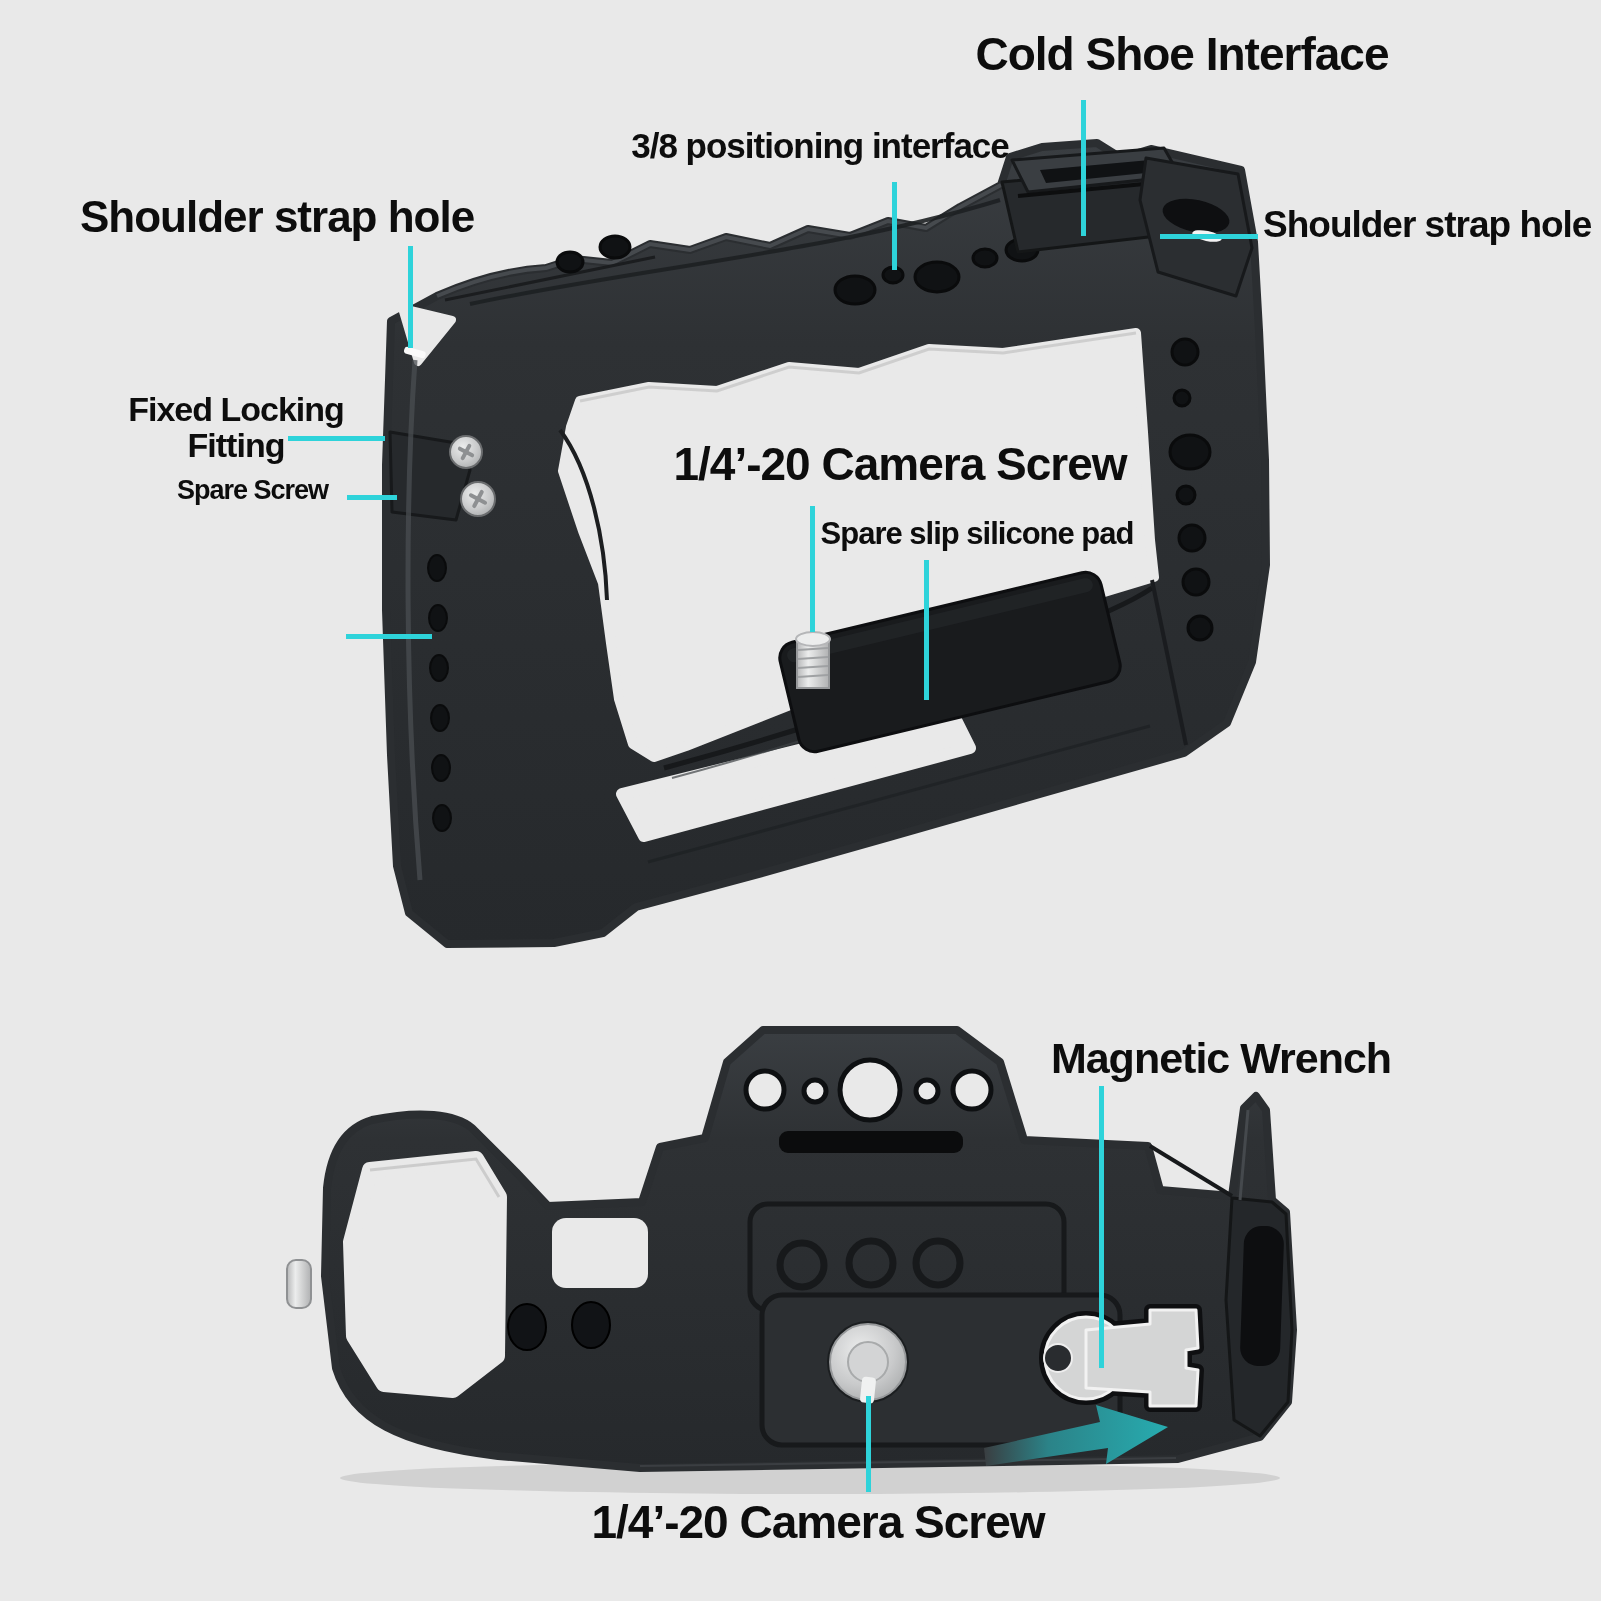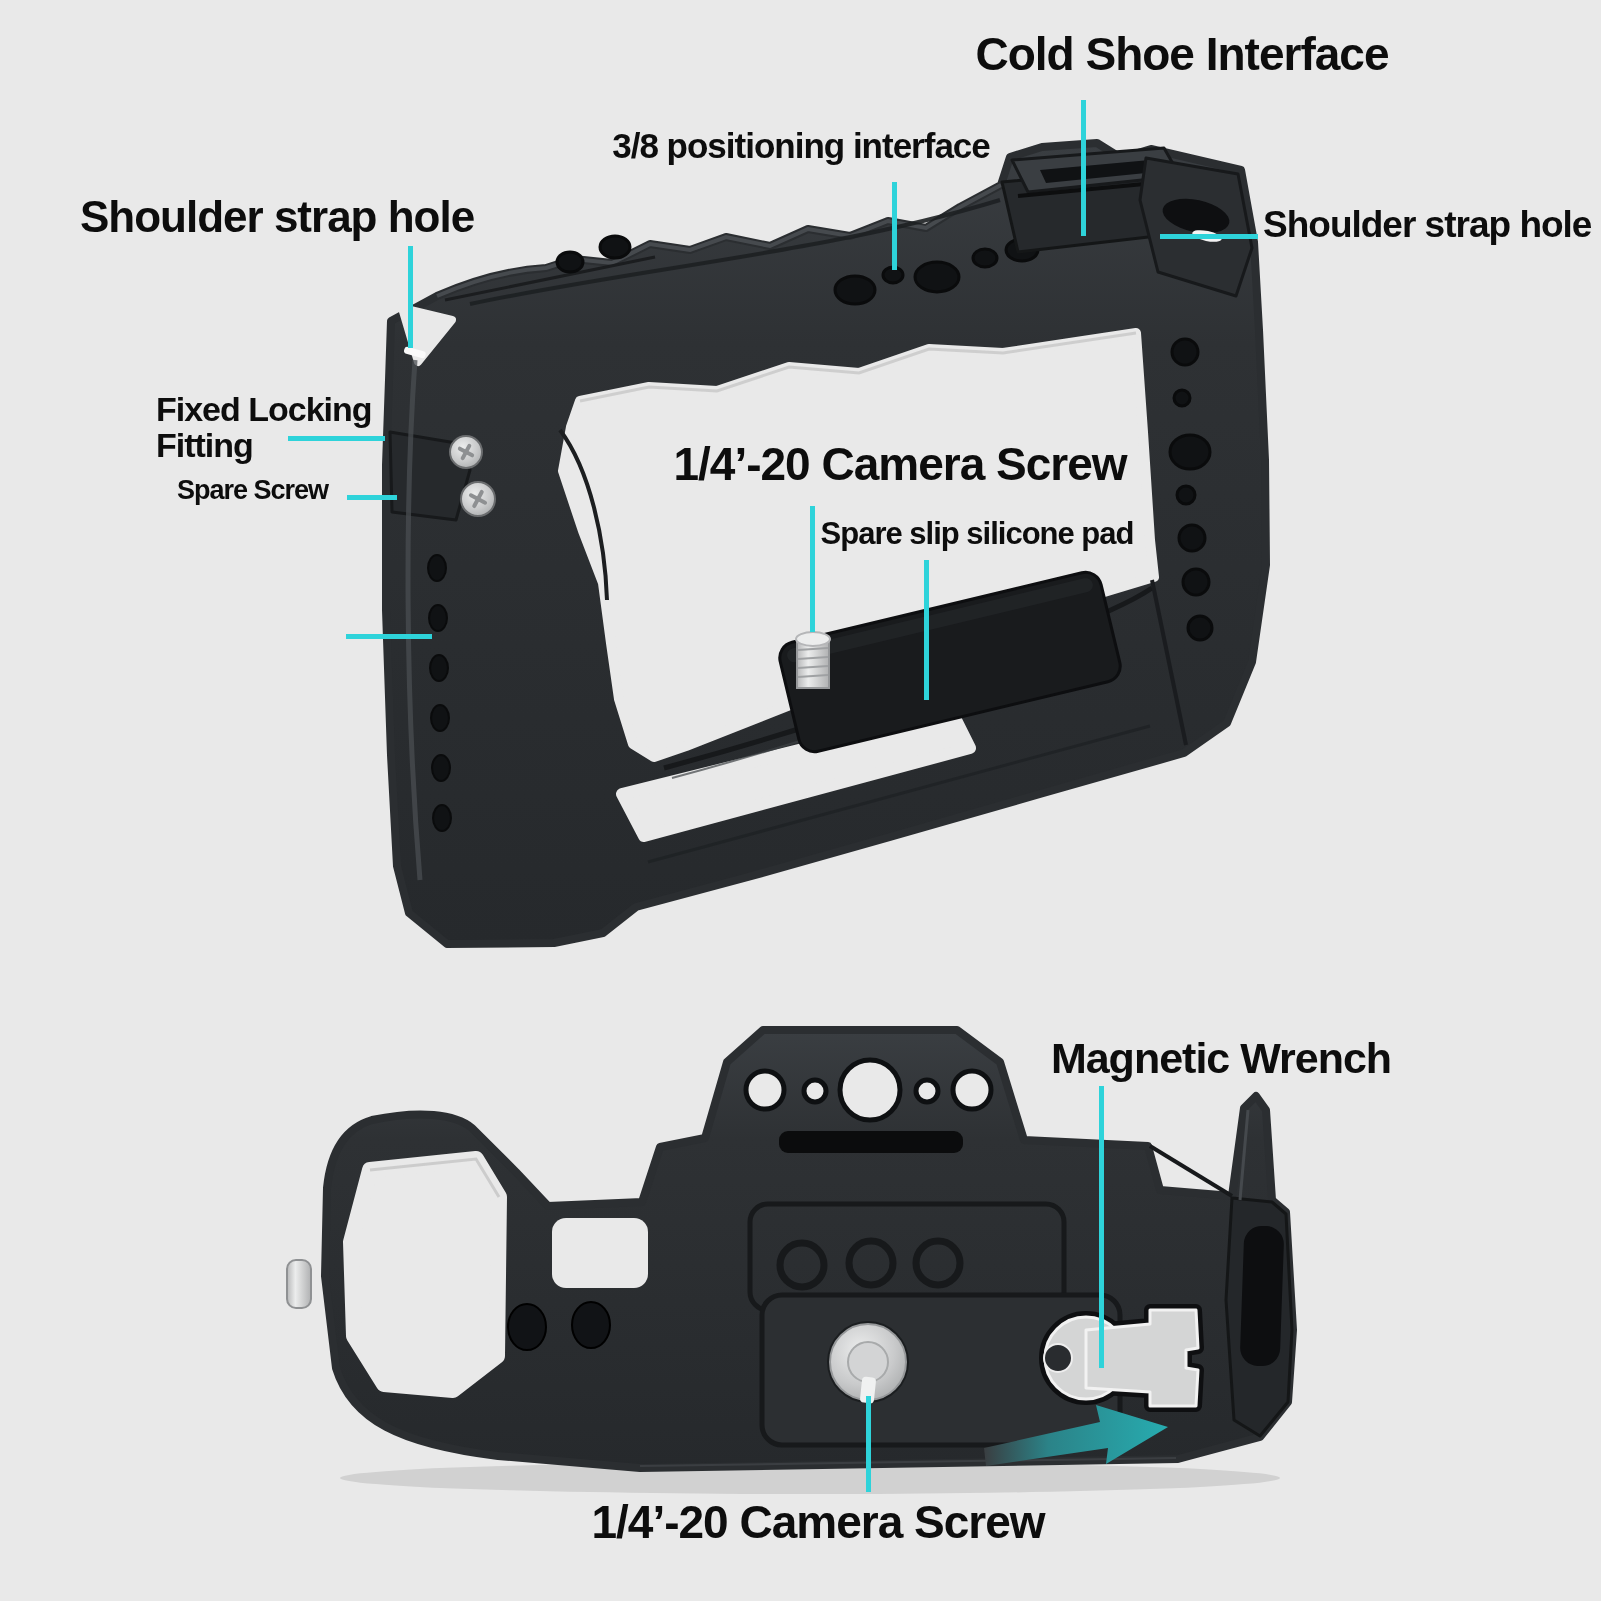--- a/index.html
+++ b/index.html
@@ -10,29 +10,29 @@
     --cage-dark:#1e2023;
     --hole:#101214;
     --edge:#17191b;
     --hl:#484c50;
     --metal:#cfd0d1;
     --txt:#0d0d0d;
   }
   html,body{margin:0;padding:0;background:#cfcfcf;}
   .canvas{
     position:relative;width:1601px;height:1601px;background:var(--bg);
-    overflow:hidden;font-family:"Liberation Sans",sans-serif;
+    overflow:hidden;font-family:"Liberation Sans",sans-serif;text-align:center;
   }
   svg{position:absolute;left:0;top:0;}
   .lbl{
     position:absolute;white-space:nowrap;color:var(--txt);
     font-weight:700;letter-spacing:-1px;line-height:1.05;z-index:5;
   }
   .lbl.center{transform:translateX(-50%);}
-  .lbl.wrap{white-space:normal;margin-left:40px;}
+  .lbl.wrap{white-space:normal;}
   .leader{position:absolute;background:var(--callout);z-index:4;}
   .lv{width:5px;}
   .lh{height:5px;}
 </style>
 </head>
 <body>
 
 <div class="canvas">
 
   <svg width="1601" height="1601" viewBox="0 0 1601 1601">
@@ -237,21 +237,21 @@
   <div class="leader lh" style="left:288px;top:436px;width:97px;"></div>
   <div class="leader lh" style="left:347px;top:495px;width:50px;"></div>
   <div class="leader lv" style="left:810px;top:506px;height:126px;"></div>
   <div class="leader lv" style="left:924px;top:560px;height:140px;"></div>
   <div class="leader lh" style="left:346px;top:634px;width:86px;"></div>
   <div class="leader lv" style="left:1099px;top:1086px;height:282px;"></div>
   <div class="leader lv" style="left:866px;top:1396px;height:96px;"></div>
 
   <div class="lbl center" style="left:1182px;top:30px;font-size:46px;">Cold Shoe Interface</div>
 
-  <div class="lbl center" style="left:801px;top:128px;font-size:35px;">3/8 positioning interface</div>
+  <div class="lbl center" style="left:820px;top:128px;font-size:35px;">3/8 positioning interface</div>
 
   <div class="lbl" style="left:1263px;top:206px;font-size:37px;">Shoulder strap hole</div>
 
   <div class="lbl" style="left:80px;top:194px;font-size:44px;">Shoulder strap hole</div>
 
   <div class="lbl wrap" style="left:116px;top:392px;width:240px;font-size:34px;">Fixed Locking Fitting</div>
 
   <div class="lbl" style="left:177px;top:476px;font-size:27px;">Spare Screw</div>
 
   <div class="lbl center" style="left:900px;top:440px;font-size:46px;">1/4’-20 Camera Screw</div>

